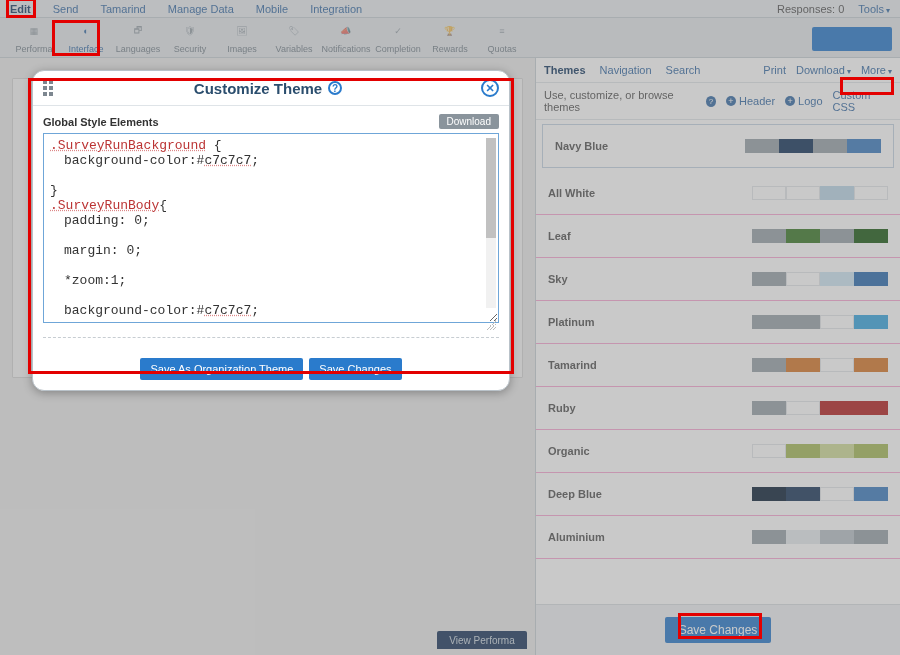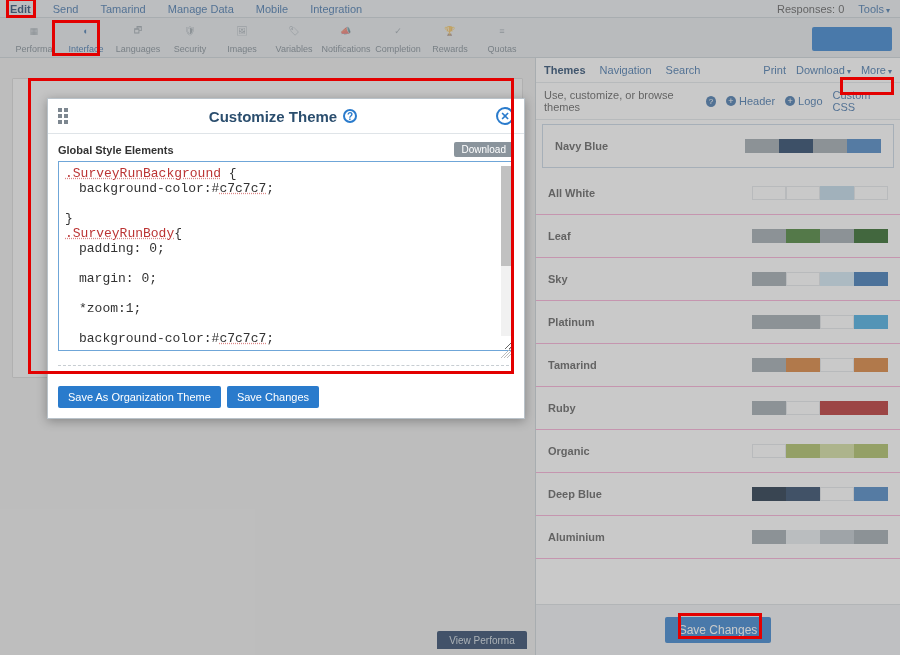--- a/index.html
+++ b/index.html
@@ -53,21 +53,21 @@
   .swatches { display:flex; margin-left:auto; }
   .swatch { width:34px; height:14px; }
 
   .rp-footer { padding:12px; display:flex; justify-content:center; background:#eef1f3; border-top:1px solid #d9dee2; }
   .save-changes-btn { background:#2a7bcc; color:#fff; padding:6px 14px; font-size:12px; border-radius:2px; cursor:pointer; }
 
   
   .overlay { position:absolute; inset:0; background:rgba(120,120,120,0.4); }
 
   
-  .dialog { position:absolute; left:32px; top:98px; width:478px; background:#fff; border:1px solid #b9c2c9; border-radius:0; box-shadow:0 2px 10px rgba(0,0,0,.3);margin-left:15px; }
+  .dialog { position:absolute; left:32px; top:70px; width:478px; background:#fff; border:1px solid #b9c2c9; border-radius:12px; box-shadow:0 2px 10px rgba(0,0,0,.3); }
   .dialog-head { display:flex; align-items:center; padding:8px 10px; border-bottom:1px solid #dfe4e8; }
   .drag-handle { width:12px; display:grid; grid-template-columns:4px 4px; grid-auto-rows:4px; gap:2px; }
   .drag-handle span { width:4px; height:4px; background:#7d8790; }
   .dialog-title { flex:1; text-align:center; font-size:15px; color:#2b4e6e; font-weight:bold; display:flex; align-items:center; justify-content:center; gap:6px; }
   .dialog-title .qm2 { display:inline-flex; width:14px; height:14px; border:2px solid #2a7bcc; color:#2a7bcc; border-radius:50%; font-size:10px; align-items:center; justify-content:center; font-weight:bold; }
   .dialog-close { width:18px; height:18px; border:2px solid #2a7bcc; border-radius:50%; display:flex; align-items:center; justify-content:center; color:#2a7bcc; font-size:11px; font-weight:bold; cursor:pointer; }
 
   .dialog-body { padding:8px 10px 10px 10px; }
   .gbe-row { display:flex; align-items:center; margin-bottom:4px; }
   .gbe-label { font-size:11px; font-weight:bold; color:#333; }
@@ -78,21 +78,21 @@
   .css-editor .sel { color:#b33; text-decoration:underline dotted #d88; }
   .css-editor .val { color:#333; }
   .css-editor .uval { text-decoration:underline dotted #d88; }
   .css-editor .ind { padding-left:14px; display:block; }
   .resizer { height:8px; background:#fff; cursor:ns-resize; position:relative; }
   .resizer::after { content:""; position:absolute; right:3px; bottom:1px; width:10px; height:10px; background:
     linear-gradient(135deg, transparent 0 50%, #bbb 50% 55%, transparent 55% 65%, #bbb 65% 70%, transparent 70% 80%, #bbb 80% 85%, transparent 85%);
   }
   .dashed { border-top:1px dashed #c7cdd2; margin-top:6px; }
 
-  .dialog-foot { display:flex; justify-content:flex-start; gap:6px; padding:10px; }
+  .dialog-foot { display:flex; justify-content:center; gap:6px; padding:10px; }
   .dlg-btn { background:#2a7bcc; color:#fff; font-size:11px; padding:5px 10px; border-radius:2px; cursor:pointer; }
 
   
   .hl { position:absolute; border:3px solid #e30000; pointer-events:none; }
 
   .sb-track { position:absolute; right:2px; top:4px; bottom:14px; width:10px; background:#f1f1f1; }
   .sb-thumb { position:absolute; right:2px; top:4px; width:10px; height:100px; background:#c1c1c1; }
 
 </style>
 </head>

